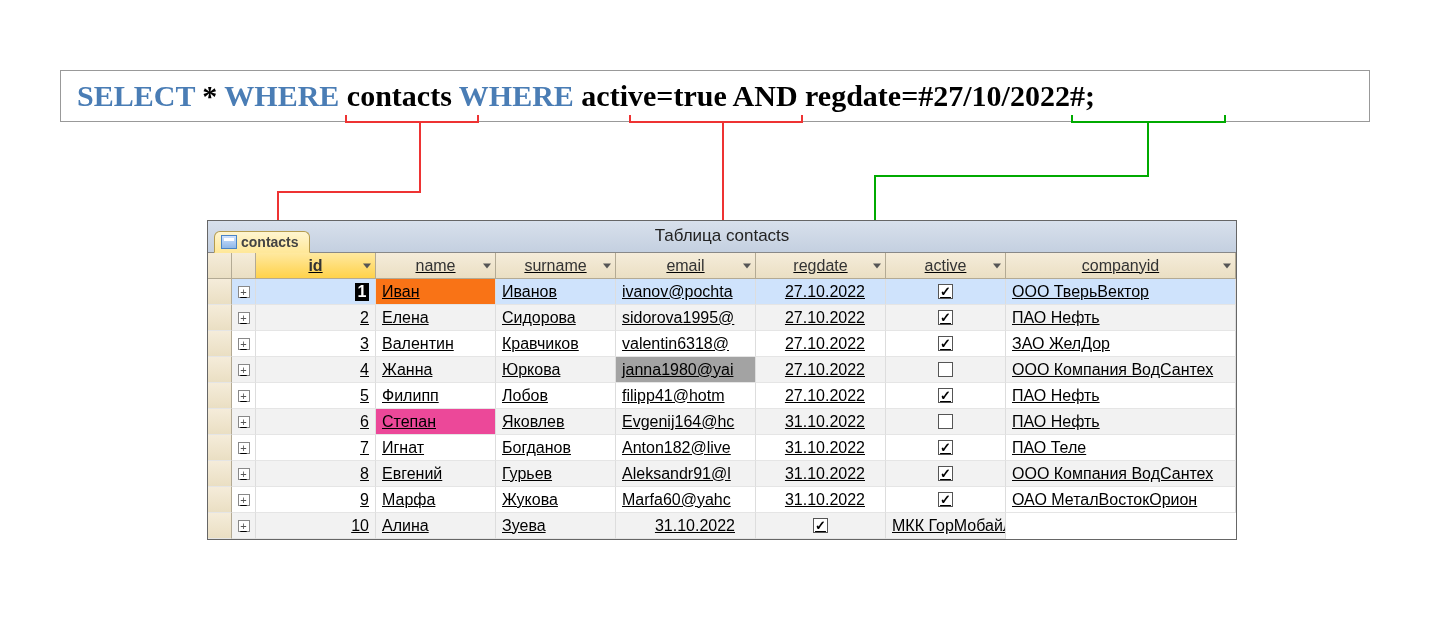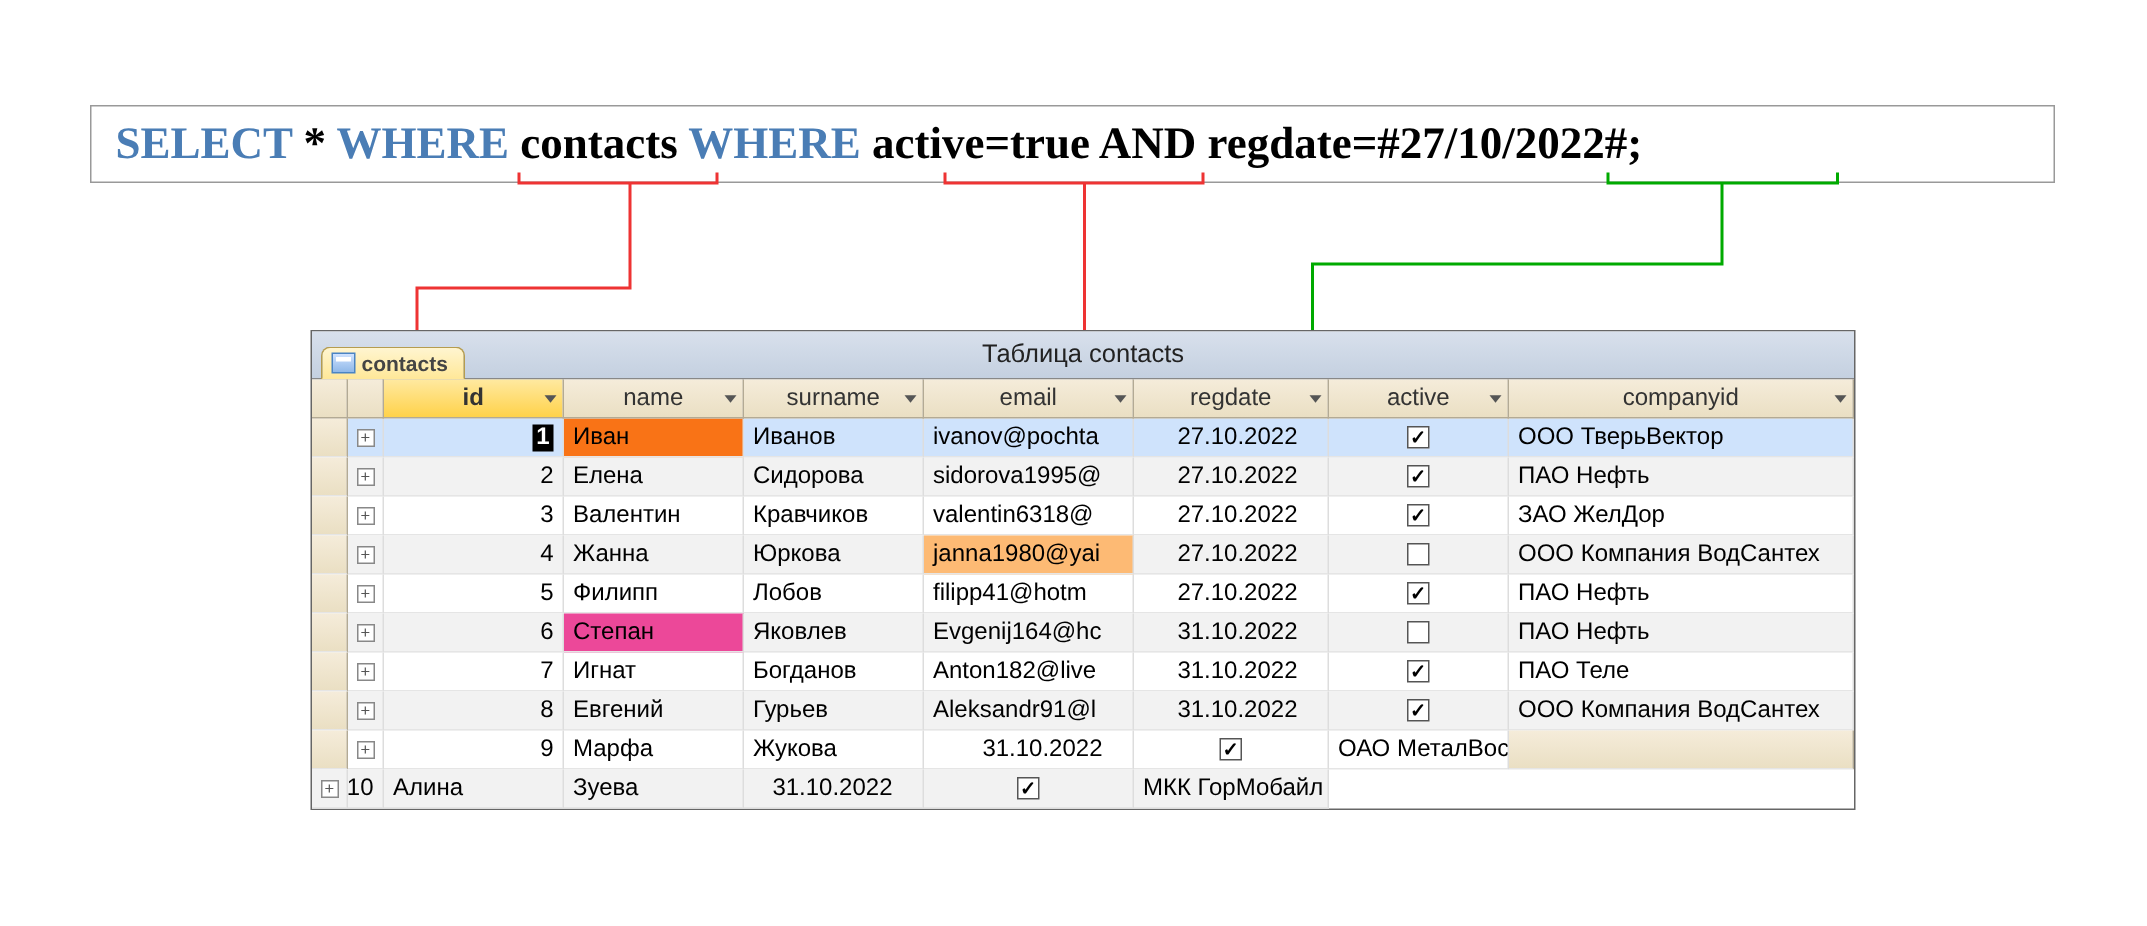--- a/index.html
+++ b/index.html
@@ -77,20 +77,21 @@
   }
   .tbl-title {
     line-height: 30px;
     font-size: 17px;
     color: #222;
   }
   .grid {
     display: grid;
     grid-template-columns: 24px 24px 120px 120px 120px 140px 130px 120px 230px;
     font-size: 16px;
+    text-decoration: underline;
   }
   .hdr {
     background: linear-gradient(#f5ecda,#eadfc3);
     border-right: 1px solid #b3aa94;
     border-bottom: 1px solid #b3aa94;
     position: relative;
     padding: 2px 4px;
     text-align: center;
     color: #333;
     height: 26px;
@@ -252,21 +253,21 @@
         <span class="chk">✓</span>
       </div>
       <div class="rowcell data ">ЗАО ЖелДор</div>
       <div class="rowcell rowhead"></div>
       <div class="rowcell expand even data" style="background: rgb(242, 242, 242);">
         <span class="expand-box">+</span>
       </div>
       <div class="rowcell num data even" style="background: rgb(242, 242, 242);">4</div>
       <div class="rowcell data even" style="background: rgb(242, 242, 242);">Жанна</div>
       <div class="rowcell data even" style="background: rgb(242, 242, 242);">Юркова</div>
-      <div class="rowcell data even" style="background: #fdba74;">janna1980@yai</div>
+      <div class="rowcell data even" style="background: #a3a3a3;">janna1980@yai</div>
       <div class="rowcell date data even" style="background: rgb(242, 242, 242);">27.10.2022</div>
       <div class="rowcell check data even" style="background: rgb(242, 242, 242);">
         <span class="chk"></span>
       </div>
       <div class="rowcell data even" style="background: rgb(242, 242, 242);">ООО Компания ВодСантех</div>
       <div class="rowcell rowhead"></div>
       <div class="rowcell expand data">
         <span class="expand-box">+</span>
       </div>
       <div class="rowcell num data ">5</div>
@@ -317,20 +318,21 @@
         <span class="chk">✓</span>
       </div>
       <div class="rowcell data even" style="background: rgb(242, 242, 242);">ООО Компания ВодСантех</div>
       <div class="rowcell rowhead"></div>
       <div class="rowcell expand data">
         <span class="expand-box">+</span>
       </div>
       <div class="rowcell num data ">9</div>
       <div class="rowcell data ">Марфа</div>
       <div class="rowcell data ">Жукова</div>
+      <div class="rowcell data ">Marfa60@yahc</div>
       <div class="rowcell date data ">31.10.2022</div>
       <div class="rowcell check data ">
         <span class="chk">✓</span>
       </div>
       <div class="rowcell data ">ОАО МеталВостокОрион</div>
       <div class="rowcell rowhead"></div>
       <div class="rowcell expand even data" style="background: rgb(242, 242, 242);">
         <span class="expand-box">+</span>
       </div>
       <div class="rowcell num data even" style="background: rgb(242, 242, 242);">10</div>

